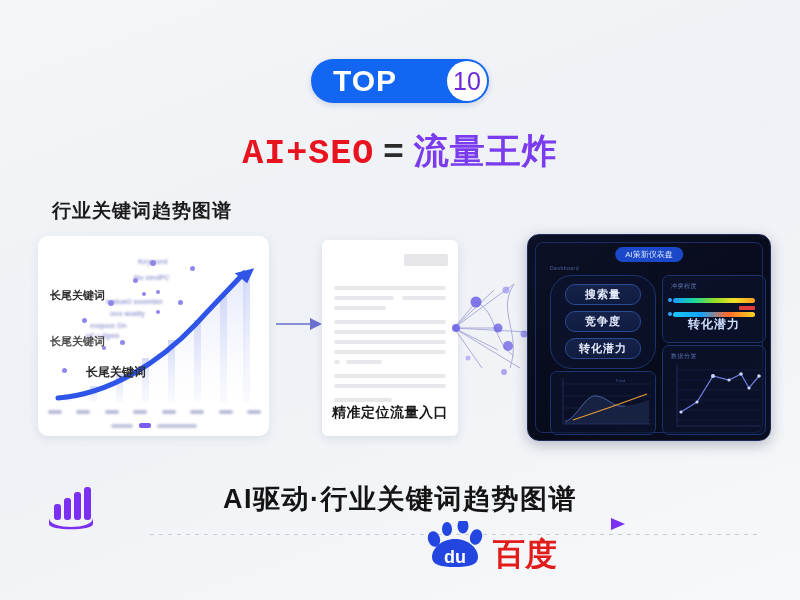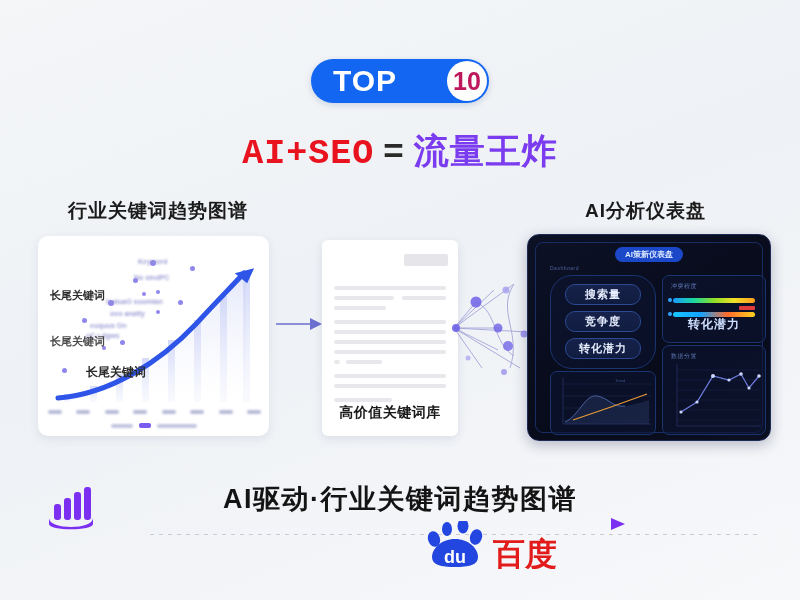--- a/index.html
+++ b/index.html
@@ -18,34 +18,34 @@
     display:flex;align-items:center;box-shadow:0 2px 6px rgba(20,60,140,.18);text-align:center;
   }
   .top-badge .word{
     color:#fff;font-size:30px;font-weight:bold;letter-spacing:1px;
     margin-left:22px;line-height:1;
   }
   .top-badge .num-circle{
     position:absolute;right:2px;top:2px;width:40px;height:40px;border-radius:50%;
     background:#fdfdfb;display:flex;align-items:center;justify-content:center;
   }
-  .top-badge .num-circle span{font-size:25px;font-weight:bold;color:#be185d;line-height:1;}
+  .top-badge .num-circle span{font-size:25px;font-weight:normal;color:#6d28d9;line-height:1;}
 
   
   .headline{
     position:absolute;left:0;right:0;top:128px;text-align:center;
     font-size:35px;font-weight:bold;letter-spacing:1px;white-space:nowrap;
   }
   .headline .red{color:#e8131e;font-family:Liberation Mono, monospace;}
   .headline .eq{color:#2a2a2a;margin:0 9px;}
   .headline .purple{color:#7b3cf0;margin-top:44px;}
 
   
   .cap{position:absolute;font-size:19px;font-weight:bold;color:#1b1b1b;letter-spacing:1px;}
-  .cap-left{left:68px;top:198px;}
+  .cap-left{left:52px;top:198px;}
   .cap-right{left:585px;top:198px;}
 
   
   .chart-card{
     position:absolute;left:38px;top:236px;width:231px;height:200px;
     background:#fff;border-radius:10px;overflow:hidden;
     box-shadow:0 3px 10px rgba(60,70,120,.10);
   }
   .chart-card .inner{position:absolute;inset:0;}
   .kw-label{
@@ -89,21 +89,21 @@
   .dash{
     position:absolute;left:527px;top:234px;width:242px;height:205px;
     background:linear-gradient(150deg,#0c1126 0%,#070b1a 60%,#0a0f22 100%);
     border-radius:12px;box-shadow:0 4px 14px rgba(20,30,70,.28);
     border:1px solid #1d2a55;overflow:hidden;
   }
   .dash .screen{position:absolute;left:7px;top:7px;right:7px;bottom:7px;border:1px solid #1a2c63;border-radius:8px;}
   .dash-title{
     position:absolute;left:50%;top:4px;transform:translateX(-50%);
     background:#1b48c9;border-radius:9px;padding:2px 10px;color:#dce8ff;
-    font-size:8px;font-weight:bold;white-space:nowrap;filter:blur(.35px);
+    font-size:8px;font-weight:normal;white-space:nowrap;filter:blur(.35px);
   }
   .dash-sub{position:absolute;left:14px;top:22px;font-size:5px;color:#4d6099;filter:blur(.5px);letter-spacing:.5px;}
   .panel{position:absolute;border:1px solid #1a3470;border-radius:7px;background:rgba(12,20,48,.6);}
   .p-left{left:14px;top:32px;width:104px;height:92px;border-radius:22px;}
   .p-rt{left:126px;top:32px;width:102px;height:66px;}
   .p-lb{left:14px;top:128px;width:104px;height:62px;}
   .p-rb{left:126px;top:102px;width:102px;height:88px;}
   .pill{
     position:absolute;left:50%;transform:translateX(-50%);
     width:74px;height:19px;border-radius:10px;border:1px solid #2b4a92;
@@ -148,21 +148,20 @@
     <span class="num-circle">
       <span>10</span>
     </span>
   </div>
 
   <div class="headline">
     <span class="red">AI+SEO</span><span class="eq">=</span><span class="purple">流量王炸</span>
   </div>
 
   <div class="cap cap-left">行业关键词趋势图谱</div>
-  <div class="cap cap-right">AI分析仪表盘</div>
 
   <div class="chart-card">
     <svg class="inner" viewBox="0 0 231 200">
       <defs>
         <linearGradient id="barg" x1="0" y1="0" x2="0" y2="1">
           <stop offset="0%" stop-color="#cdd3f7" stop-opacity=".85"></stop>
           <stop offset="100%" stop-color="#e9ecfb" stop-opacity=".25"></stop>
         </linearGradient>
         <linearGradient id="areag" x1="0" y1="0" x2="0" y2="1">
           <stop offset="0%" stop-color="#c9d0f6" stop-opacity=".5"></stop>
@@ -237,21 +236,21 @@
     <div class="ln" style="top:80px;width:112px;"></div>
     <div class="ln" style="top:90px;width:112px;"></div>
     <div class="ln" style="top:100px;width:112px;"></div>
     <div class="ln" style="top:110px;width:112px;"></div>
     <div class="ln" style="top:120px;width:6px;"></div>
     <div class="ln" style="top:120px;left:24px;width:36px;"></div>
     <div class="ln" style="top:134px;width:112px;"></div>
     <div class="ln" style="top:144px;width:112px;"></div>
     <div class="ln" style="top:158px;width:58px;"></div>
   </div>
-  <div class="doc-label">高价值关键词库</div>
+  <div class="doc-label">精准定位流量入口</div>
 
   <svg class="net" viewBox="0 0 105 110">
     <g stroke="#9a9ad4" stroke-width="1" fill="none" opacity=".8">
       <path d="M2 56 L42 18"></path>
         <path d="M2 56 L24 30"></path>
         <path d="M2 56 L62 12"></path>
       <path d="M2 56 L50 56"></path>
         <path d="M2 56 L76 60"></path>
         <path d="M2 56 L46 78"></path>
       <path d="M2 56 L68 96"></path>

